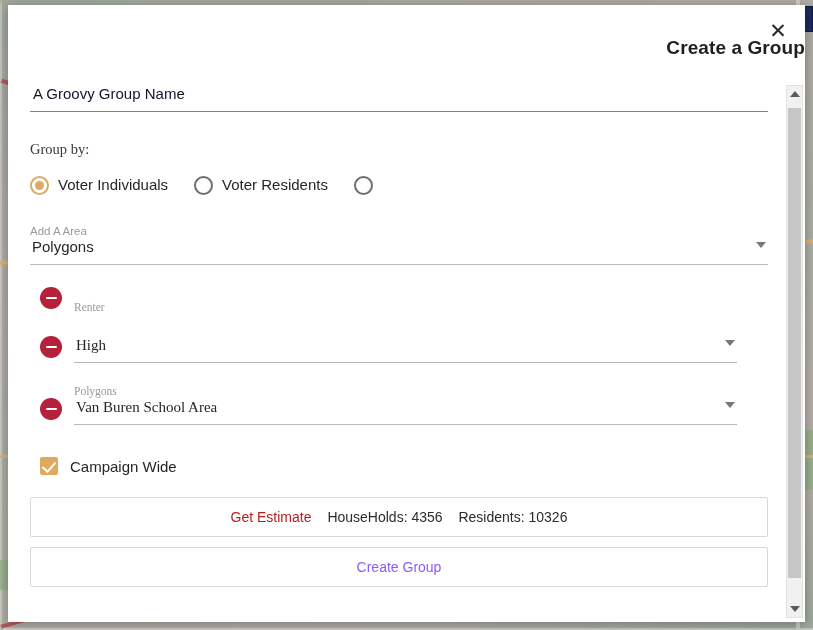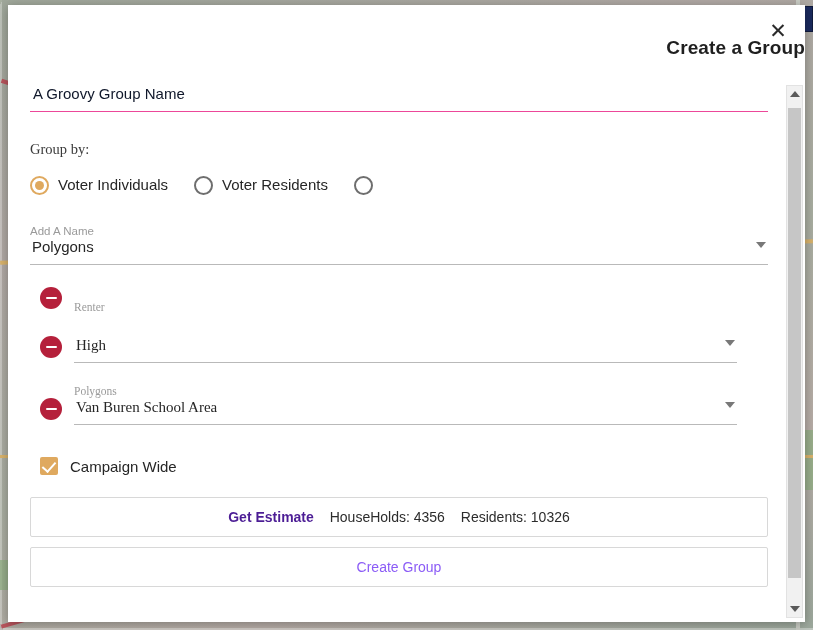--- a/index.html
+++ b/index.html
@@ -224,21 +224,21 @@
     width: 738px;
     border: 1px solid #d8d8d8;
     background: #ffffff;
     text-align: center;
     font-family: "Liberation Sans", sans-serif;
     cursor: pointer;
     padding: 11px 6px;
     border-radius: 2px;
   }
   #estimate-btn { margin-top: 22px; font-size: 14px; color: #2c2c2c; }
-  #estimate-btn .strong { font-weight: bold; color: #4c1d95; }
+  #estimate-btn .strong { font-weight: normal; color: #b91c1c; }
   #estimate-btn .stat { margin-left: 12px; }
   #create-btn {
     margin-top: 10px;
     font-size: 14px;
     color: #8b5cf6;
   }
 
   
   #modal-scrollbar {
     position: absolute;
@@ -308,21 +308,21 @@
         <span class="radio-mark"></span>
         <span class="radio-label">Voter Residents</span>
       </div>
       <div class="radio-opt">
         <span class="radio-mark"></span>
       </div>
     </div>
 
     
     <div id="add-rule-block">
-      <div class="float-label">Add A Name</div>
+      <div class="float-label">Add A Area</div>
       <div class="select-line">
         <span class="select-val">Polygons</span>
         <span class="caret"></span>
       </div>
     </div>
 
     
     <div id="rules">
 
       <div class="rule-row">

